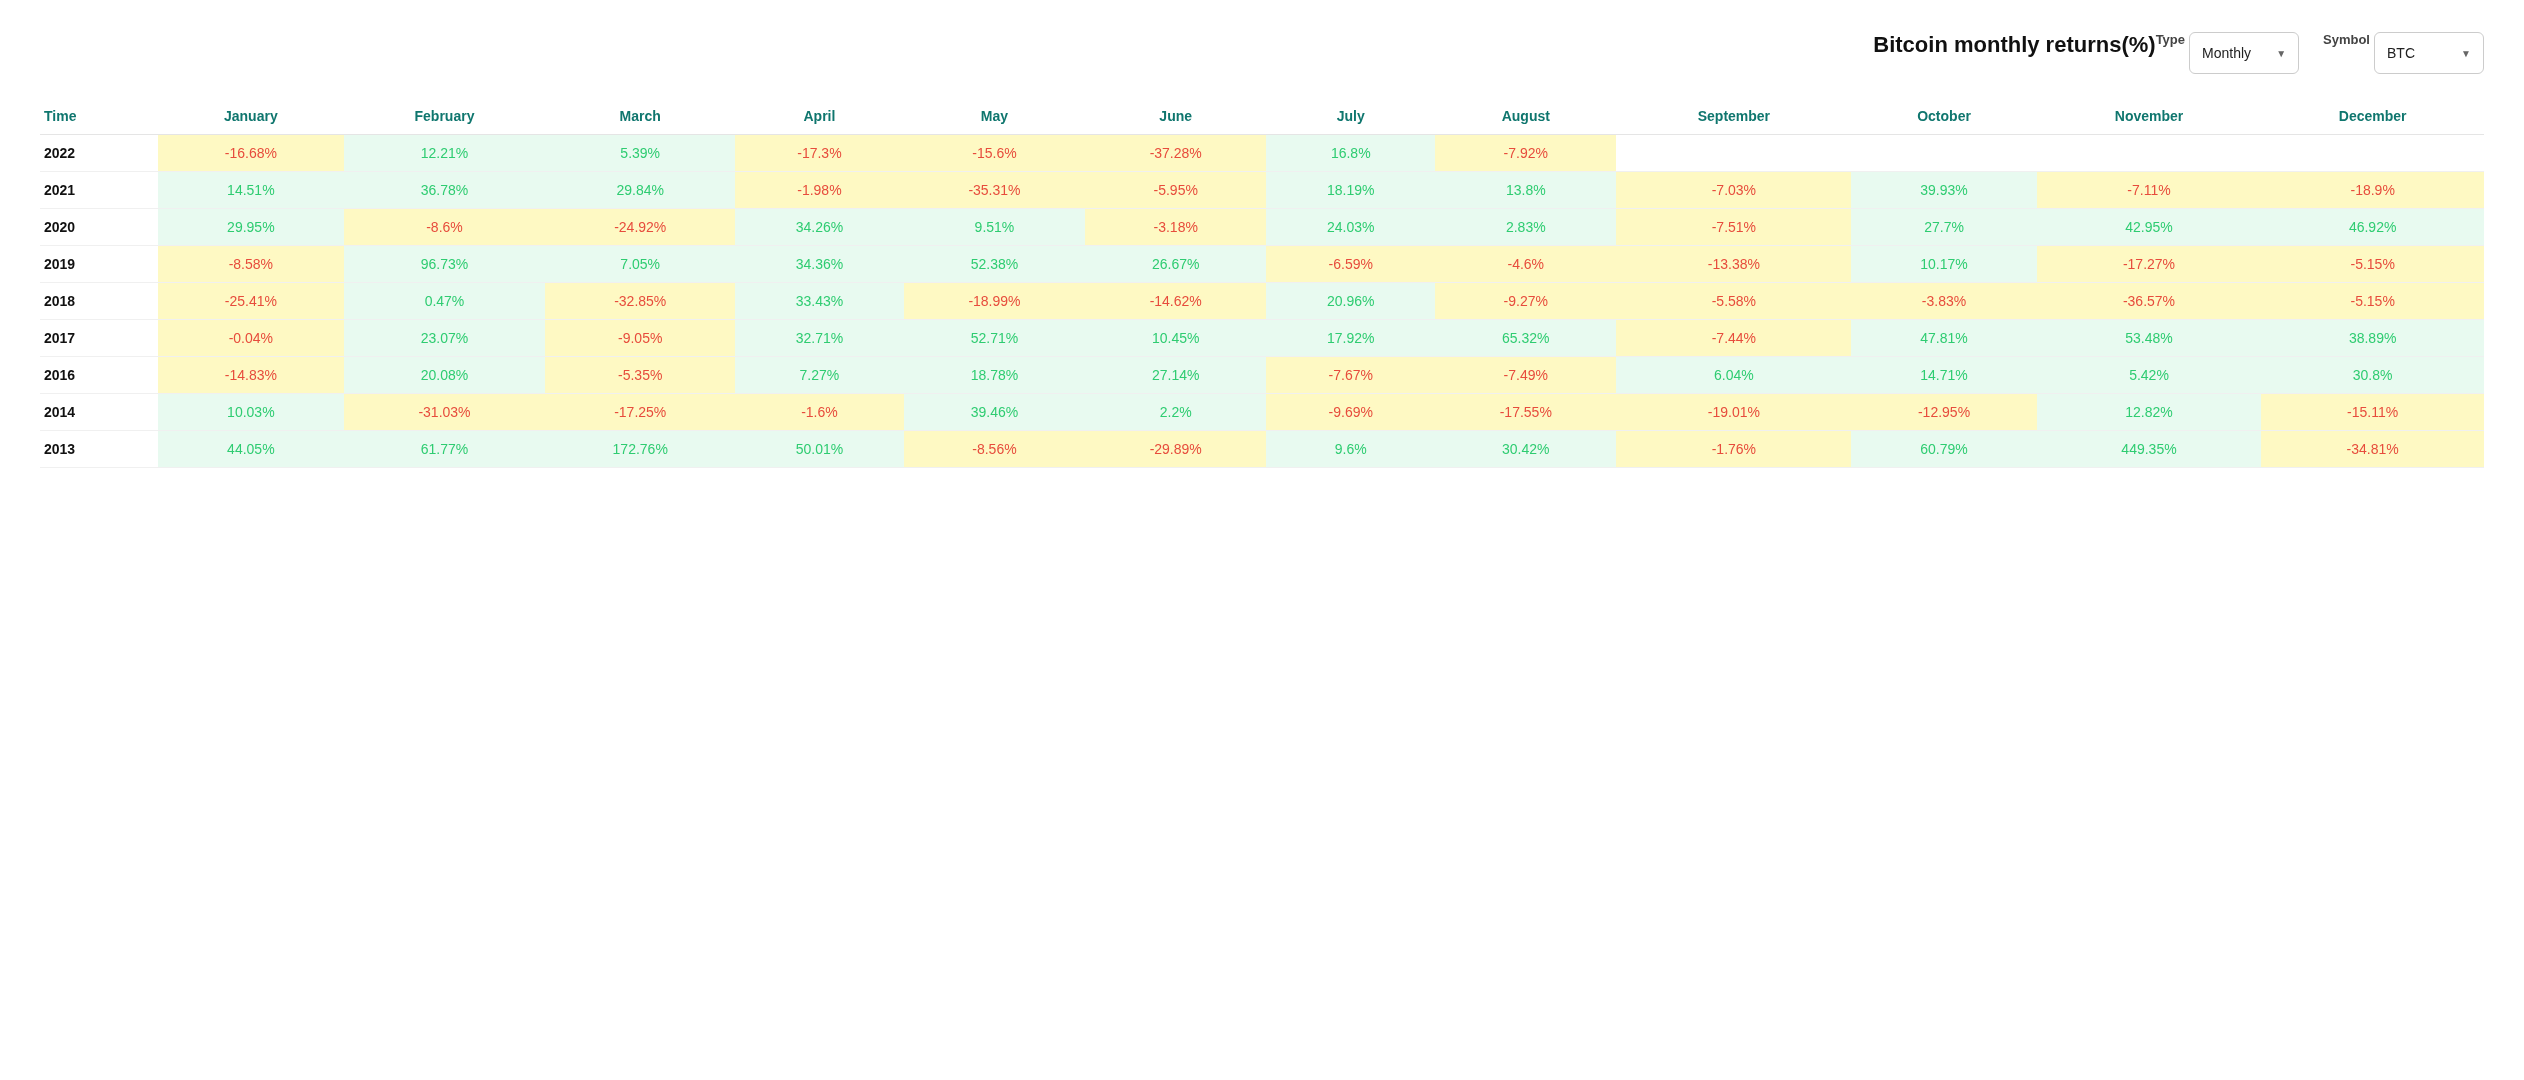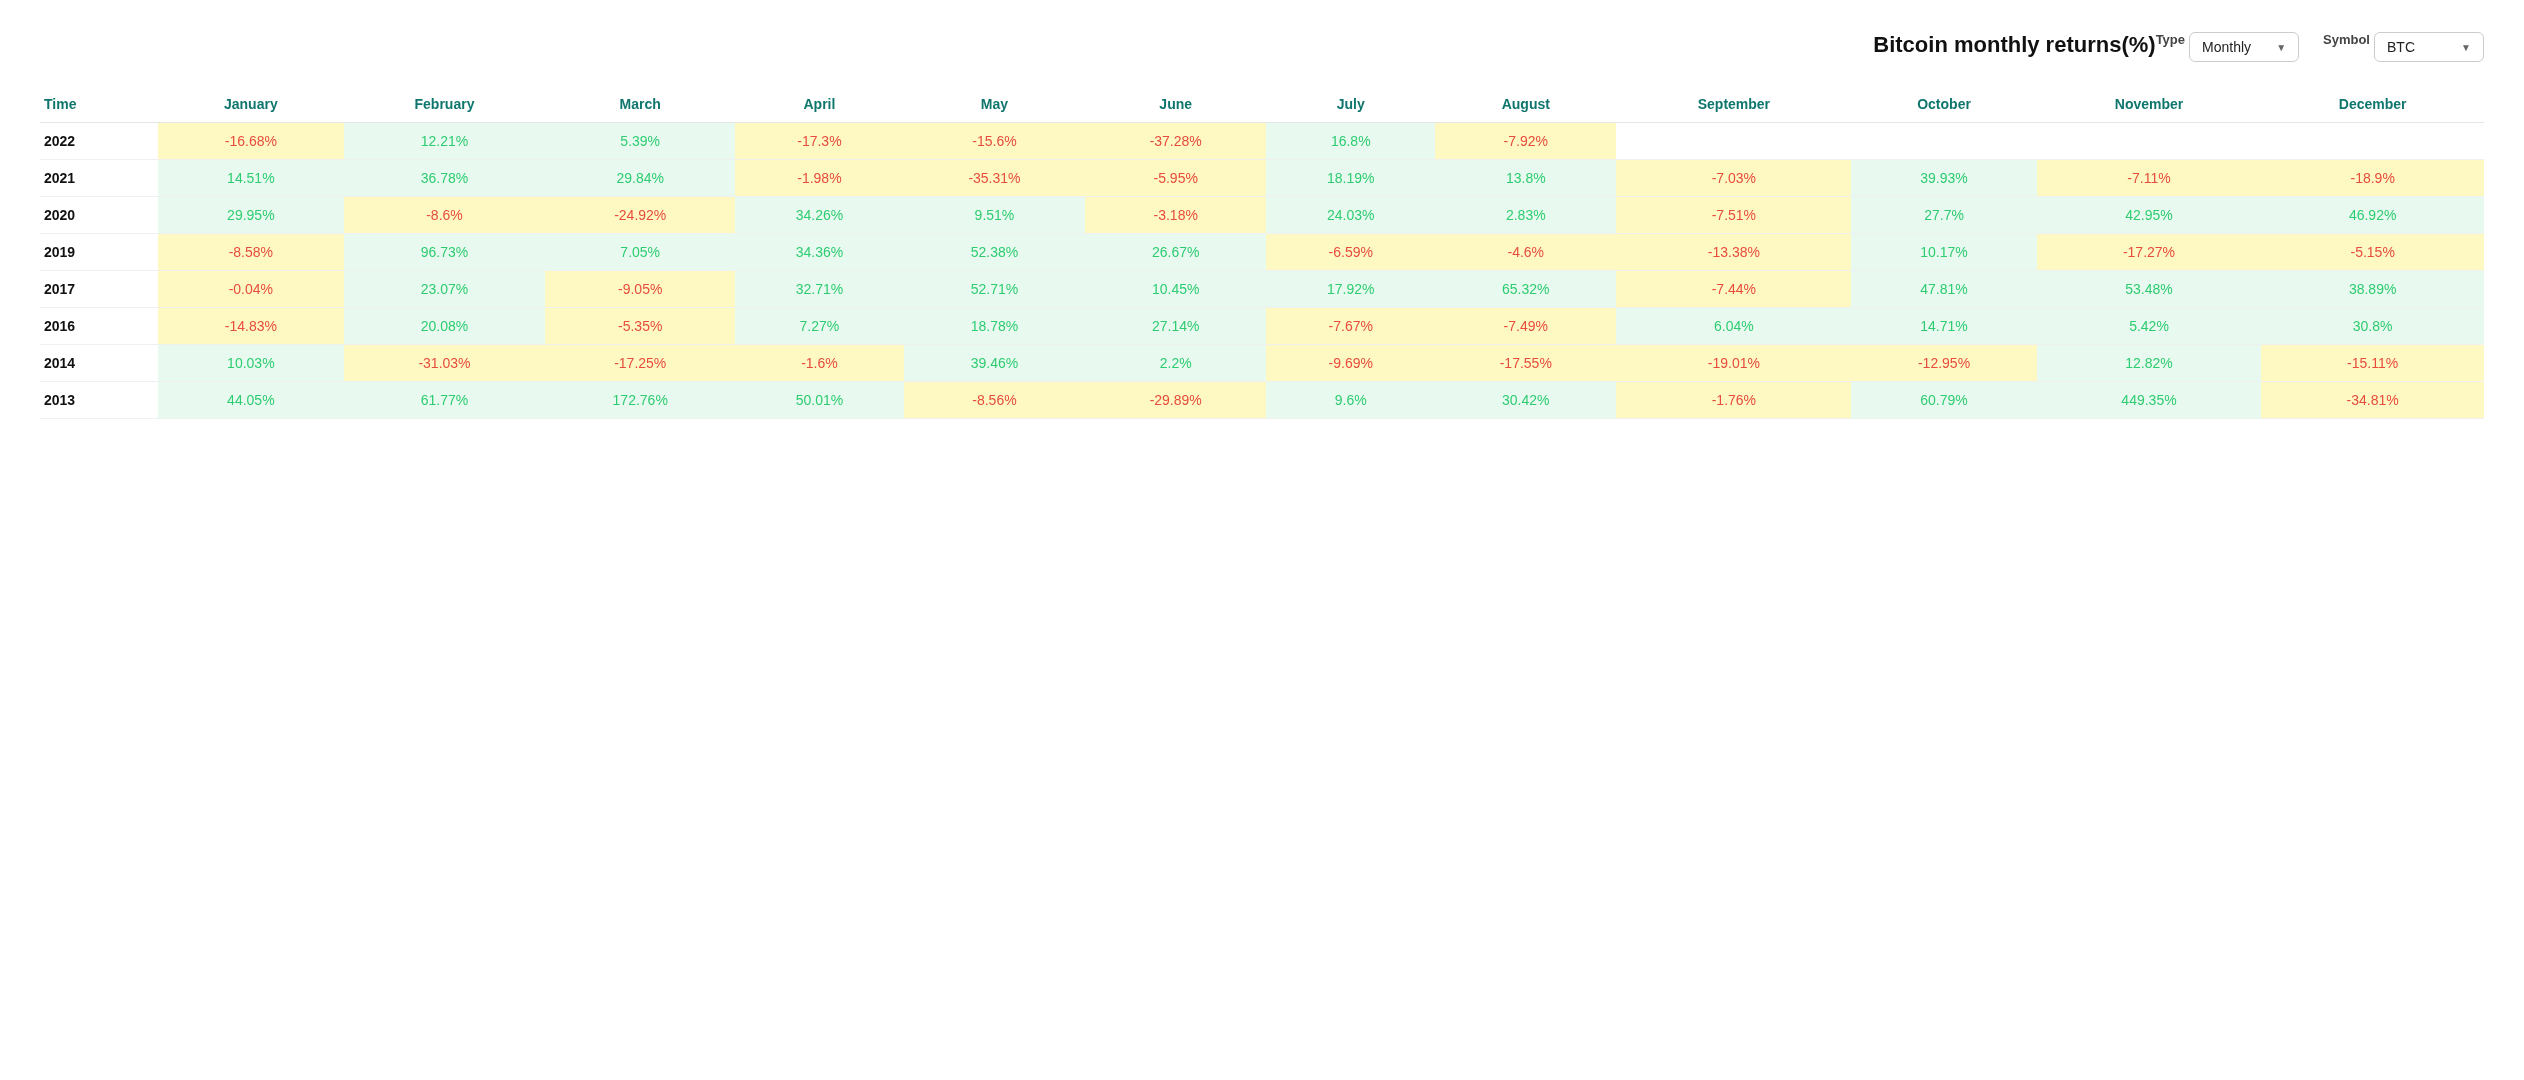--- a/index.html
+++ b/index.html
@@ -33,21 +33,21 @@
     .control-label {
       font-size: 13px;
       font-weight: 600;
       color: #444;
     }
     .control-select {
       display: flex;
       align-items: center;
       border: 1.5px solid #ccc;
       border-radius: 6px;
-      padding: 6px 12px;
+      padding: 12px 12px;
       font-size: 14px;
       font-weight: 500;
       color: #222;
       background: #fff;
       cursor: pointer;
       min-width: 110px;
       justify-content: space-between;
       gap: 8px;
     }
     .chevron {
@@ -192,20 +192,35 @@
         <td class="positive">52.38%</td>
         <td class="positive">26.67%</td>
         <td class="negative">-6.59%</td>
         <td class="negative">-4.6%</td>
         <td class="negative">-13.38%</td>
         <td class="positive">10.17%</td>
         <td class="negative">-17.27%</td>
         <td class="negative">-5.15%</td>
       </tr>
       <tr>
+        <td>2018</td>
+        <td class="negative">-25.41%</td>
+        <td class="positive">0.47%</td>
+        <td class="negative">-32.85%</td>
+        <td class="positive">33.43%</td>
+        <td class="negative">-18.99%</td>
+        <td class="negative">-14.62%</td>
+        <td class="positive">20.96%</td>
+        <td class="negative">-9.27%</td>
+        <td class="negative">-5.58%</td>
+        <td class="negative">-3.83%</td>
+        <td class="negative">-36.57%</td>
+        <td class="negative">-5.15%</td>
+      </tr>
+      <tr>
         <td>2017</td>
         <td class="negative">-0.04%</td>
         <td class="positive">23.07%</td>
         <td class="negative">-9.05%</td>
         <td class="positive">32.71%</td>
         <td class="positive">52.71%</td>
         <td class="positive">10.45%</td>
         <td class="positive">17.92%</td>
         <td class="positive">65.32%</td>
         <td class="negative">-7.44%</td>

